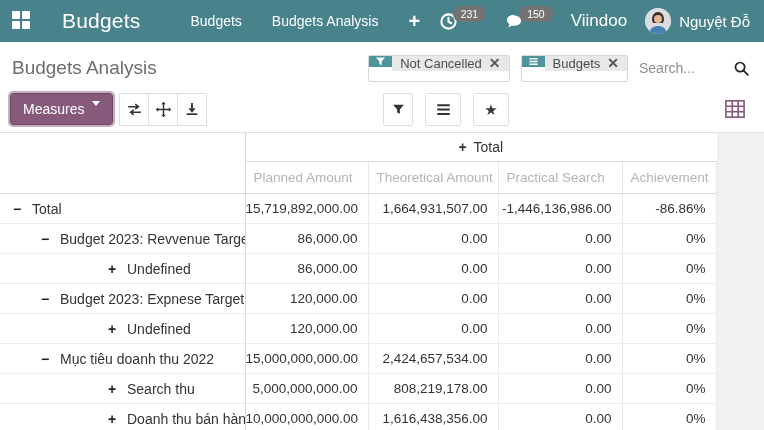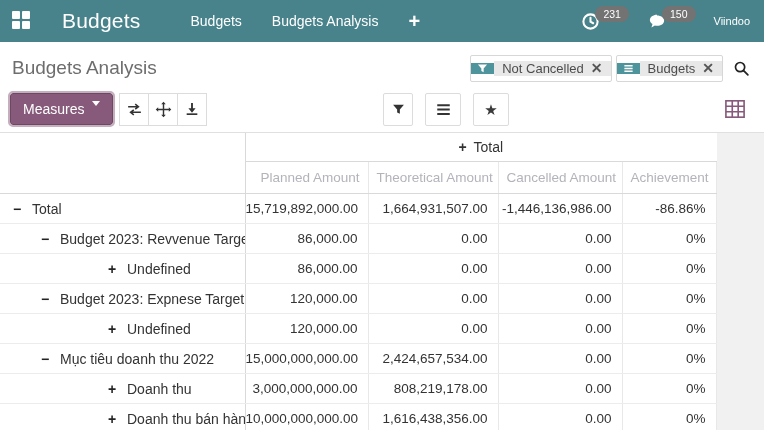--- a/index.html
+++ b/index.html
@@ -13,31 +13,31 @@
     grid-template-rows:8px 8px; gap:2px; background:none; border:none; cursor:pointer; }
   .apps-btn span { background:#fff; border-radius:1px; }
   .app-title { font-size:21px; font-weight:400; margin-left:30px; letter-spacing:.2px; }
   .topnav { display:flex; gap:30px; margin-left:50px; font-size:14px; }
   .topnav span { cursor:pointer; }
   .nav-plus { margin-left:30px; font-size:20px; font-weight:700; line-height:1; cursor:pointer; }
   .tb-right { margin-left:auto; display:flex; align-items:center; gap:18px; }
   .iconbadge { position:relative; display:flex; align-items:flex-start; cursor:pointer; }
   .badge { background:#737373; color:#fff; font-size:10.5px; padding:1px 8px;
     border-radius:9px; margin-left:-5px; margin-top:-6px; line-height:14px; }
-  .company { font-size:11px; cursor:pointer; }
+  .company { font-size:17px; cursor:pointer; }
   .usermenu { display:flex; align-items:center; gap:8px; cursor:pointer; }
   .avatar { width:26px; height:26px; border-radius:50%; overflow:hidden; background:#d9dde0; flex:none; }
   .username { font-size:15px; }
 
   
   .control-panel { background:#fff; border-bottom:1px solid #e0e0e0; }
   .cp-top { display:flex; align-items:center; padding:10px 10px 2px 12px; height:44px; }
   .page-title { font-size:19px; font-weight:400; color:#6d6d6d; }
   .searchbar { margin-left:auto; display:flex; align-items:center; }
-  .facet { display:flex; align-items:center; margin-right:4px; border:1px solid #d7d7d7;
+  .facet { display:flex; align-items:flex-start; margin-right:11px; border:1px solid #d7d7d7;
     border-radius:2px; overflow:hidden; height:27px; }
   .facet-icon { background:#4d949c; color:#fff; display:flex; align-items:center;
     padding:0 6px; }
   .facet-body { background:#e8e8e8; display:flex; align-items:center; padding:0 8px;
     font-size:13px; color:#4c4c4c; gap:7px; }
   .facet-close { font-weight:700; color:#555; cursor:pointer; font-size:14px; line-height:1; }
   .search-input { border:none; outline:none; font-size:14px; color:#444; width:88px;
     font-family:"Liberation Sans", sans-serif; }
   .search-input::placeholder { color:#8d8d8d; }
   .mag-btn { background:none; border:none; cursor:pointer; padding:0 4px; margin-left:2px; }
@@ -61,21 +61,21 @@
   .view-switch { margin-left:auto; background:none; border:none; cursor:pointer; color:#875A7B; padding:4px; }
 
   
   .table-wrap { background:#f1f1f1; height:300px; }
   table.pivot { border-collapse:collapse; background:#fff; table-layout:fixed;
     width:716px; font-size:13.5px; color:#333; }
   .pivot th, .pivot td { font-weight:400; }
   .pivot .corner { border-right:1px solid #d9d9d9; border-bottom:1px solid #d9d9d9; }
   .pivot .colgroup-hdr { text-align:center; padding:6px 8px; height:28px;
     border-bottom:1px solid #d9d9d9; font-size:14px; color:#333; cursor:pointer; }
-  .pivot .measure-hdr { text-align:right; padding:8px 8px; height:31px; color:#b3b3bb;
+  .pivot .measure-hdr { text-align:left; padding:8px 8px; height:31px; color:#b3b3bb;
     border-bottom:1px solid #d9d9d9; border-right:1px solid #e8e8e8; font-size:13.5px;
     cursor:pointer; overflow:hidden; white-space:nowrap; }
   .pivot tbody td { height:30px; border-bottom:1px solid #ececec; }
   .pivot td.rowhdr { border-right:1px solid #d9d9d9; cursor:pointer; white-space:nowrap;
     overflow:hidden; font-size:14px; }
   .pivot td.val { text-align:right; padding-right:10px; border-right:1px solid #e8e8e8;
     font-size:13.5px; }
   .exp { font-weight:700; display:inline-block; width:14px; text-align:center;
     margin-right:8px; font-size:14px; color:#222; cursor:pointer; }
   .lvl0 .rowhdr { padding-left:10px; }
@@ -114,20 +114,31 @@
     </div>
     <div class="iconbadge">
       <span>
         <svg width="20" height="19" viewBox="0 0 24 24">
           <path fill="#fff" d="M12 3.5c-5 0-9 2.9-9 6.6 0 2.1 1.3 4 3.3 5.2L5 19.5l4.3-2.3c.9.2 1.8.3 2.7.3 5 0 9-2.9 9-6.6s-4-6.4-9-6.4z"></path>
         </svg>
       </span>
       <span class="badge">150</span>
     </div>
     <span class="company">Viindoo</span>
+    <div class="usermenu">
+      <span class="avatar">
+        <svg width="26" height="26" viewBox="0 0 26 26">
+          <circle cx="13" cy="13" r="13" fill="#d9dde0"></circle>
+          <path d="M7 12c0-5 2.5-8 6-8s6 3 6 8l-1 3h-10z" fill="#3a2e29"></path>
+          <circle cx="13" cy="11" r="4" fill="#e8b88f"></circle>
+          <path d="M4 26c1-6 4.5-8 9-8s8 2 9 8z" fill="#4a7fb5"></path>
+        </svg>
+      </span>
+      <span class="username">Nguyệt Đỗ</span>
+    </div>
   </div>
 </header>
 
 <div class="control-panel">
   <div class="cp-top">
     <h1 class="page-title">Budgets Analysis</h1>
 
     <div class="searchbar">
       <div class="facet">
         <span class="facet-icon">
@@ -144,20 +155,21 @@
         <span class="facet-icon">
           <svg width="11" height="11" viewBox="0 0 24 24" stroke="#fff" stroke-width="3.2">
             <path d="M3 6h18M3 12h18M3 18h18"></path>
           </svg>
         </span>
         <span class="facet-body">
           <span>Budgets</span>
           <span class="facet-close">✕</span>
         </span>
       </div>
+      <input class="search-input" placeholder="Search..." style="">
       <button class="mag-btn">
         <svg width="17" height="17" viewBox="0 0 24 24" fill="none" stroke="#222" stroke-width="2.4">
           <circle cx="10" cy="10" r="6.5"></circle>
           <path d="M15 15l6 6" stroke-linecap="round"></path>
         </svg>
       </button>
     </div>
   </div>
 
   <div class="toolbar">
@@ -236,21 +248,21 @@
     <thead>
       <tr>
         <th class="corner" rowspan="2"></th>
         <th class="colgroup-hdr" colspan="4">
           <span class="hdr-exp">+</span><span>Total</span>
         </th>
       </tr>
       <tr>
         <th class="measure-hdr">Planned Amount</th>
         <th class="measure-hdr">Theoretical Amount</th>
-        <th class="measure-hdr">Cancelled Amount</th>
+        <th class="measure-hdr">Practical Search</th>
         <th class="measure-hdr">Achievement</th>
       </tr>
     </thead>
     <tbody>
       <tr class="lvl0">
         <td class="rowhdr"><span class="exp">−</span><span>Total</span></td>
         <td class="val">15,719,892,000.00</td>
         <td class="val">1,664,931,507.00</td>
         <td class="val">-1,446,136,986.00</td>
         <td class="val">-86.86%</td>
@@ -284,22 +296,22 @@
         <td class="val">0%</td>
       </tr>
       <tr class="lvl1">
         <td class="rowhdr"><span class="exp">−</span><span>Mục tiêu doanh thu 2022</span></td>
         <td class="val">15,000,000,000.00</td>
         <td class="val">2,424,657,534.00</td>
         <td class="val">0.00</td>
         <td class="val">0%</td>
       </tr>
       <tr class="lvl2">
-        <td class="rowhdr"><span class="exp">+</span><span>Doanh thu</span></td>
-        <td class="val">3,000,000,000.00</td>
+        <td class="rowhdr"><span class="exp">+</span><span>Search thu</span></td>
+        <td class="val">5,000,000,000.00</td>
         <td class="val">808,219,178.00</td>
         <td class="val">0.00</td>
         <td class="val">0%</td>
       </tr>
       <tr class="lvl2">
         <td class="rowhdr"><span class="exp">+</span><span>Doanh thu bán hàng</span></td>
         <td class="val">10,000,000,000.00</td>
         <td class="val">1,616,438,356.00</td>
         <td class="val">0.00</td>
         <td class="val">0%</td>

